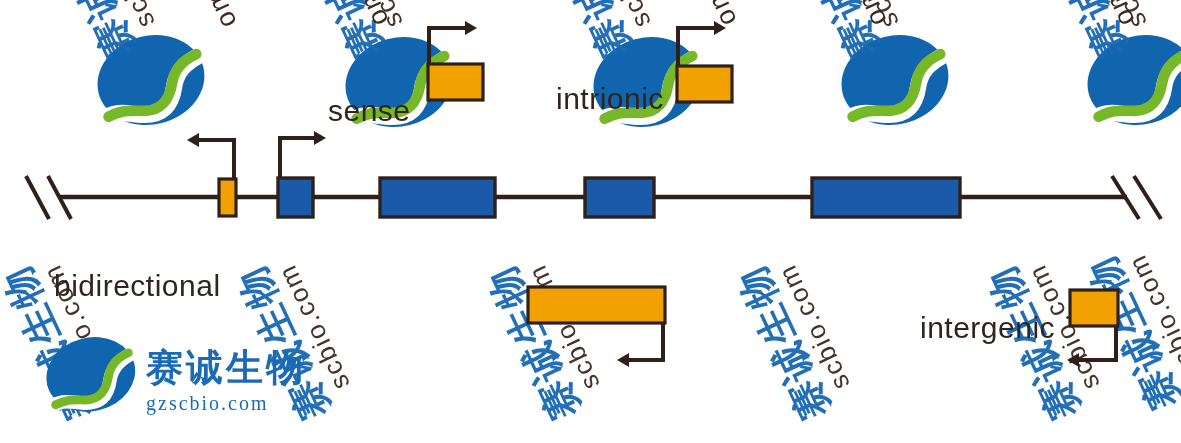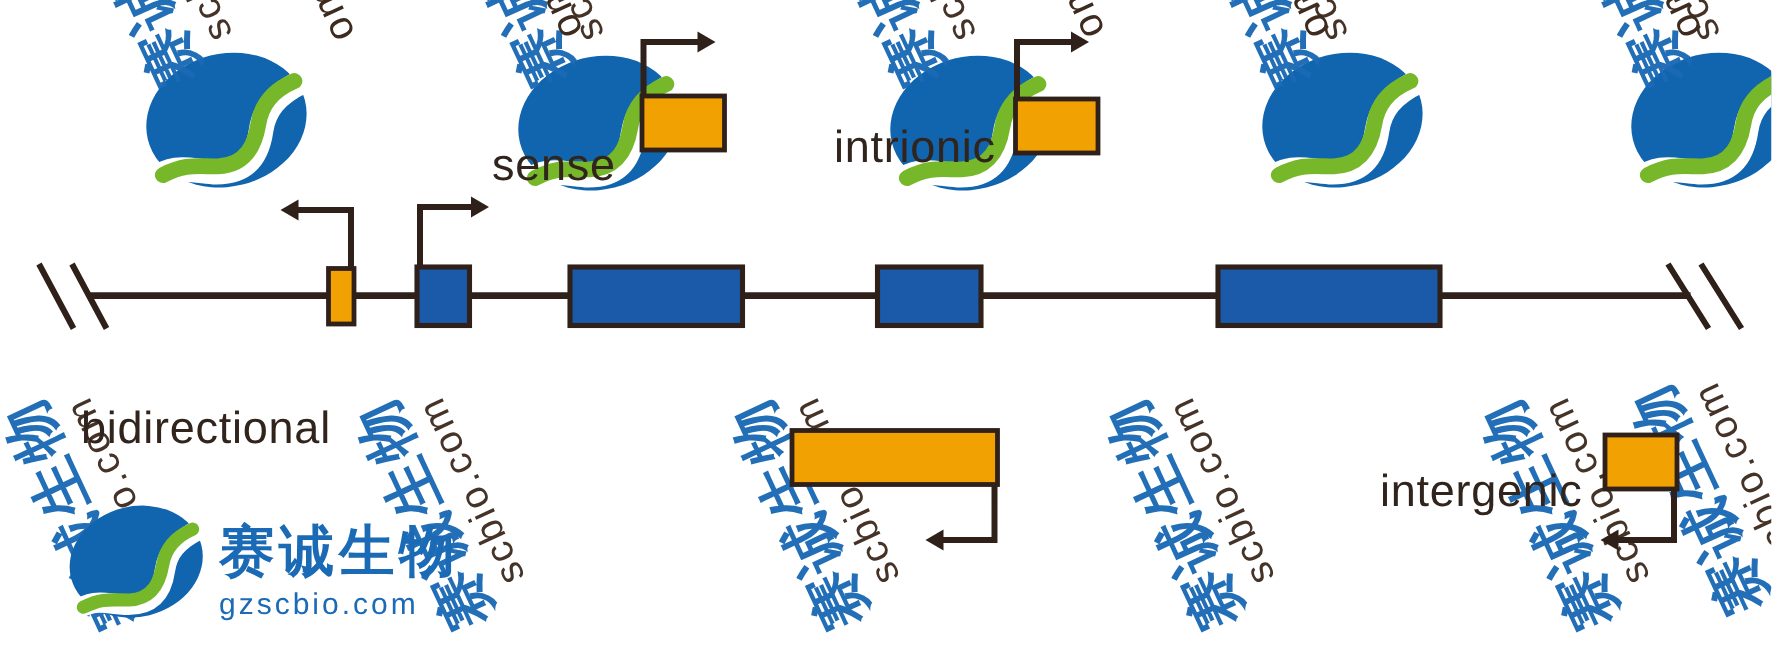--- a/index.html
+++ b/index.html
@@ -28,21 +28,21 @@
   .wm-cn{color:var(--wm-blue); font-size:39px; font-weight:bold; letter-spacing:2px;}
   .wm-dom{color:var(--wm-dark); font-size:26px; letter-spacing:2px; margin-left:16px;}
   .wm-frag{
     position:absolute; color:var(--wm-dark); font-size:27px; letter-spacing:2px;
     transform:rotate(-115deg); transform-origin:50% 50%;
   }
 
   
   .signature{position:absolute; left:146px; top:349px; z-index:1;}
   .sig-cn{color:var(--wm-blue); font-size:37px; font-weight:bold; letter-spacing:3px; line-height:1;}
-  .sig-dom{color:var(--wm-blue); font-size:20px; letter-spacing:2px; margin-top:6px;}
+  .sig-dom{color:var(--wm-blue); font-size:20px; letter-spacing:2px; margin-top:6px;font-family:Liberation Serif, serif;}
 
   
   .stroke-dark{stroke:var(--line-dark);}
   .fill-dark{fill:var(--line-dark);}
   .box-orange{fill:var(--orange); stroke:var(--line-dark); stroke-width:3.2;}
   .box-exon{fill:var(--exon-blue); stroke:var(--line-dark); stroke-width:3.4;}
 
   
   .dlabel{
     position:absolute; color:var(--label-dark); font-size:30px; line-height:1;

